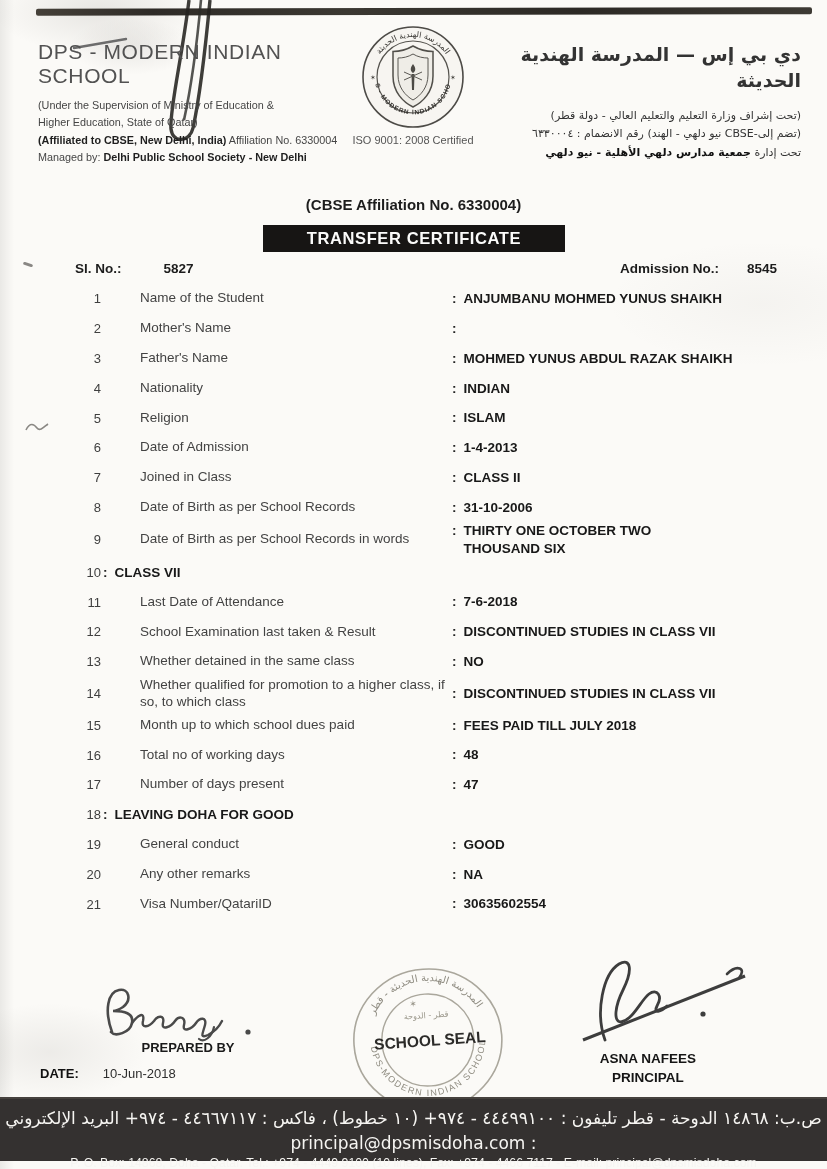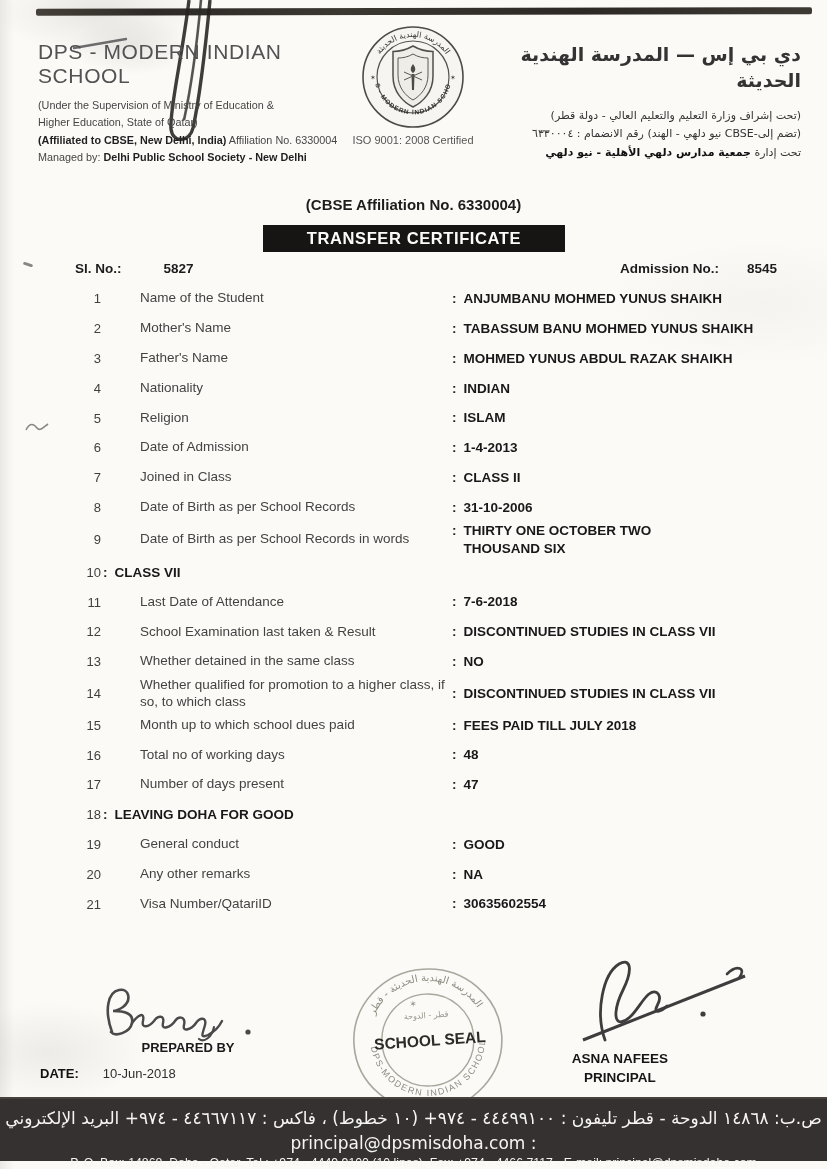--- a/index.html
+++ b/index.html
@@ -51,21 +51,21 @@
   .f-value .colon{flex:0 0 auto;margin-right:7px;font-weight:700;color:#222;}
   .f-value .val{max-width:330px;}
   .field-row:nth-child(9) .val{max-width:252px;}
   
   .certified{position:absolute;left:75px;top:957px;font-size:13.5px;font-weight:700;color:#161616;}
   .sig{position:absolute;}
   .prepared-label{position:absolute;left:118px;top:1040px;width:140px;text-align:center;
     font-size:13px;font-weight:700;color:#1a1a1a;}
   .date-row{position:absolute;left:40px;top:1066px;font-size:13px;color:#2e2e2e;}
   .date-row b{margin-right:24px;color:#111;}
-  .principal-block{position:absolute;left:536px;top:1050px;width:168px;text-align:center;
+  .principal-block{position:absolute;left:564px;top:1050px;width:168px;text-align:center;
     font-size:13.5px;font-weight:700;color:#151515;line-height:1.4;}
   
   .footer{position:absolute;left:0;top:1097px;width:827px;height:64px;background:#343130;
     border-top:2px solid #46423e;color:#f6f5f2;text-align:center;box-sizing:border-box;padding-top:7px;}
   .footer .f-ar{font-size:17px;line-height:1.45;direction:rtl;}
   .footer .f-en{font-size:12.3px;line-height:1.45;}
   .footer .f-web{font-size:12.3px;line-height:1.45;}
   .footer .f-web span{margin:0 14px;}
   .smudge-tick{position:absolute;left:23px;top:263px;width:10px;height:3px;background:#6d6a66;
     transform:rotate(18deg);border-radius:2px;opacity:.8;}
@@ -149,21 +149,20 @@
         <span class="colon">:</span>
         <span class="val">ANJUMBANU MOHMED YUNUS SHAIKH</span>
       </div>
     </div>
 
     <div class="field-row">
       <div class="f-no">2</div>
       <div class="f-label">Mother's Name</div>
       <div class="f-value">
         <span class="colon">:</span>
-        <span class="val">TABASSUM BANU MOHMED YUNUS SHAIKH</span>
       </div>
     </div>
 
     <div class="field-row">
       <div class="f-no">3</div>
       <div class="f-label">Father's Name</div>
       <div class="f-value">
         <span class="colon">:</span>
         <span class="val">MOHMED YUNUS ABDUL RAZAK SHAIKH</span>
       </div>

